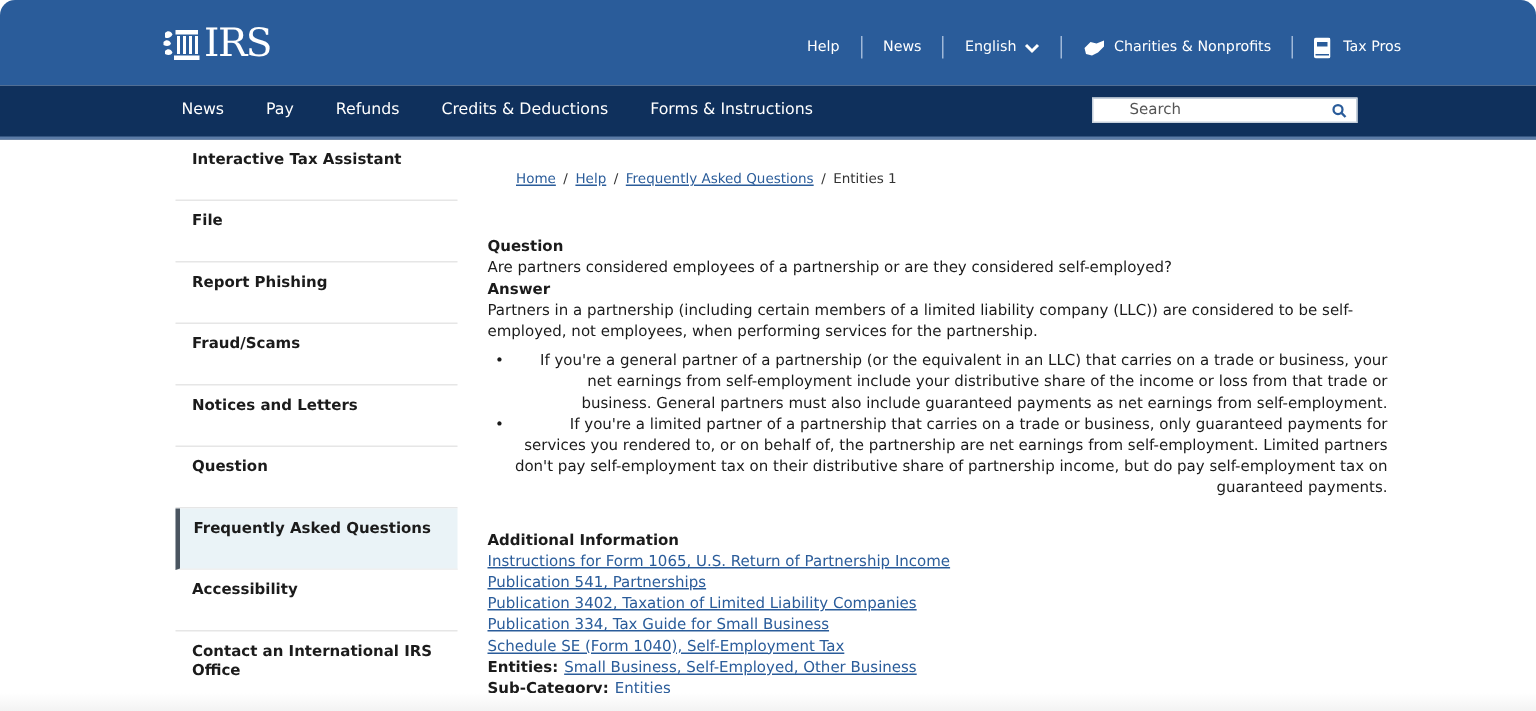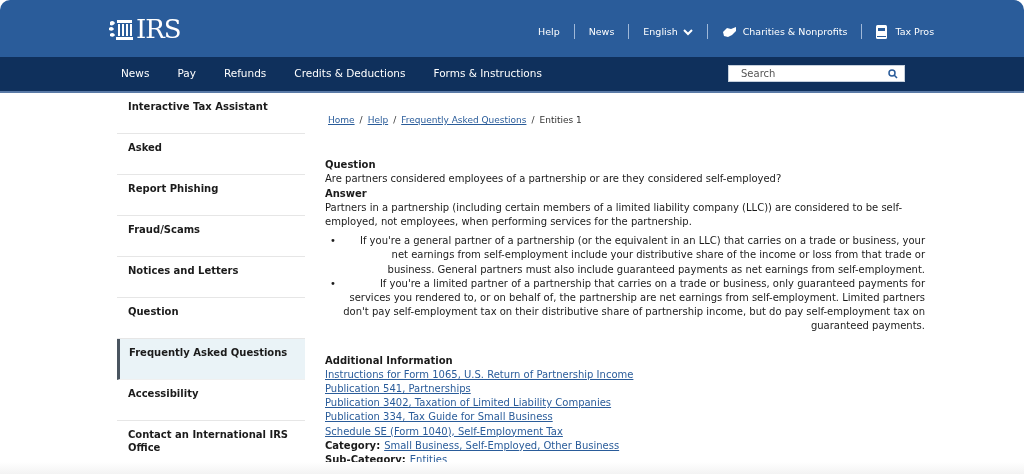--- a/index.html
+++ b/index.html
@@ -12,30 +12,30 @@
     .logo .logo-text { font-family: "DejaVu Serif", "Liberation Serif", serif; font-size: 26px; letter-spacing: -1px; line-height: 30px; }
 
     .utility-nav { position: absolute; top: 24px; left: 538px; display: flex; align-items: center; font-size: 9.5px; color: #fff; }
     .utility-nav .u-item { display: flex; align-items: center; cursor: pointer; }
     .utility-nav .sep { width: 1px; height: 15px; background: #9fb8d8; margin: 0 14px; }
     .utility-nav svg { fill: #fff; }
 
     .main-nav { position: absolute; left: 0; top: 57px; width: 1024px; height: 36px; background: #0f305c; border-bottom: 2px solid #5a7aa6; }
     .main-nav .nav-items { position: absolute; left: 121px; top: 10px; display: flex; font-size: 10.5px; color: #fff; }
     .main-nav .nav-item { margin-right: 28px; cursor: pointer; white-space: nowrap; }
-    .search-box { position: absolute; left: 728px; top: 8px; width: 177px; height: 17px; background: #fff; border: 1px solid #c6d0dc; display: flex; align-items: center; padding: 0 6px 0 12px; }
+    .search-box { position: absolute; left: 728px; top: 8px; width: 177px; height: 17px; background: #fff; border: 1px solid #c6d0dc; display: flex; align-items: center; padding: 0 6px 0 24px; }
     .search-box input { border: none; outline: none; flex: 1; font-size: 10px; color: #555; font-family: "DejaVu Sans", sans-serif; background: transparent; }
     .search-box input::placeholder { color: #555; }
 
     .sidebar { position: absolute; left: 117px; top: 93px; width: 188px; }
     .side-item { display: block; padding: 7px 11px 20px 11px; font-size: 10px; font-weight: bold; color: #1b1b1b; border-bottom: 1px solid #e6e6e6; cursor: pointer; line-height: 13px; }
     .side-item.active { background: #eaf3f7; border-left: 3px solid #4a5560; padding-left: 9px; border-bottom-color: #f0f0f0; }
 
     .content { position: absolute; left: 325px; top: 113px; width: 600px; font-size: 10px; line-height: 14.2px; }
-    .breadcrumb { font-size: 9px; color: #333; margin-left: 3px; }
+    .breadcrumb { font-size: 9px; color: #333; margin-left: 19px; }
     .breadcrumb a { color: #2a5c9a; text-decoration: underline; }
     .breadcrumb .slash { margin: 0 5px; color: #333; }
     .q-heading { font-weight: bold; margin-top: 31px; }
     .bold { font-weight: bold; }
     ul.bullets { margin: 5px 0 0 17px; padding: 0; list-style: none; }
     ul.bullets li { position: relative; padding-left: 0; text-align: right; }
     ul.bullets li::before { content: "•"; position: absolute; left: -12px; top: 0; }
     .add-info { margin-top: 20px; }
     .link { color: #2a5c9a; text-decoration: underline; display: block; cursor: pointer; }
     .inline-link { color: #2a5c9a; text-decoration: underline; cursor: pointer; margin-left: 4px; }
@@ -100,21 +100,21 @@
     <input type="text" placeholder="Search" style="">
     <svg width="10" height="10" viewBox="0 0 10 10">
         <circle cx="4" cy="4" r="3" stroke="#2a5c9a" stroke-width="1.5" fill="none"></circle>
         <path d="M6.3 6.3 L9 9" stroke="#2a5c9a" stroke-width="1.6"></path>
       </svg>
   </div>
 </div>
 
 <nav class="sidebar">
   <a class="side-item">Interactive Tax Assistant</a>
-  <a class="side-item">Asked</a>
+  <a class="side-item">File</a>
   <a class="side-item">Report Phishing</a>
   <a class="side-item">Fraud/Scams</a>
   <a class="side-item">Notices and Letters</a>
   <a class="side-item">Question</a>
   <a class="side-item active">Frequently Asked Questions</a>
   <a class="side-item">Accessibility</a>
   <a class="side-item">Contact an International IRS Office</a>
   <a class="side-item">Tax Topics</a>
   <a class="side-item">Other Languages</a>
 </nav>
@@ -135,20 +135,20 @@
   </ul>
 
   <div class="bold add-info">Additional Information</div>
   <a class="link">Instructions for Form 1065, U.S. Return of Partnership Income</a>
   <a class="link">Publication 541, Partnerships</a>
   <a class="link">Publication 3402, Taxation of Limited Liability Companies</a>
   <a class="link">Publication 334, Tax Guide for Small Business</a>
   <a class="link">Schedule SE (Form 1040), Self-Employment Tax</a>
 
   <div>
-    <span class="bold">Category:</span><a class="inline-link">Small Business, Self-Employed, Other Business</a>
+    <span class="bold">Entities:</span><a class="inline-link">Small Business, Self-Employed, Other Business</a>
   </div>
   <div>
     <span class="bold">Sub-Category:</span><a class="inline-link">Entities</a>
   </div>
 </main>
 
 <div class="bottom-shadow"></div>
 
 </body></html>

